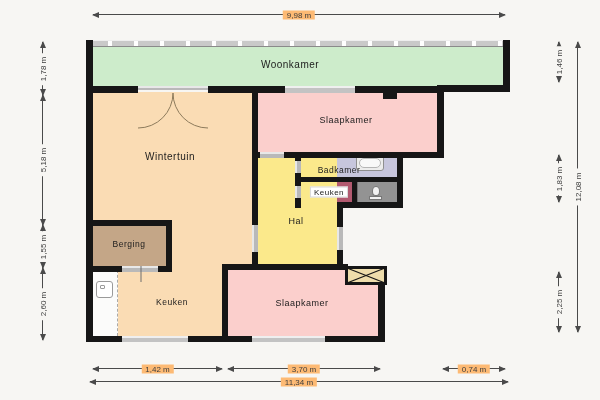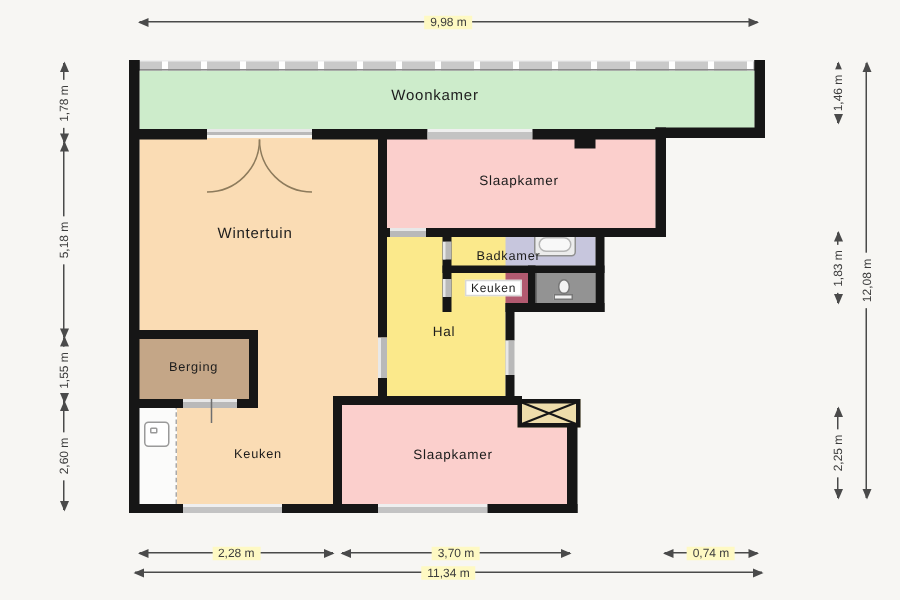--- a/index.html
+++ b/index.html
@@ -20,21 +20,21 @@
   .dimh{position:absolute;border-top:1px solid #4a4a4a;height:0;}
   .dimh:before{content:"";position:absolute;left:-1px;top:-3.5px;border-top:3px solid transparent;
                border-bottom:3px solid transparent;border-right:7px solid #4a4a4a;}
   .dimh:after{content:"";position:absolute;right:-1px;top:-3.5px;border-top:3px solid transparent;
               border-bottom:3px solid transparent;border-left:7px solid #4a4a4a;}
   .dimv{position:absolute;border-left:1px solid #4a4a4a;width:0;}
   .dimv:before{content:"";position:absolute;top:-1px;left:-3.5px;border-left:3px solid transparent;
                border-right:3px solid transparent;border-bottom:7px solid #4a4a4a;}
   .dimv:after{content:"";position:absolute;bottom:-1px;left:-3.5px;border-left:3px solid transparent;
               border-right:3px solid transparent;border-top:7px solid #4a4a4a;}
-  .dlab{position:absolute;left:50%;top:0;transform:translate(-50%,-50%);background:#fef9c3;
+  .dlab{position:absolute;left:50%;top:0;transform:translate(-50%,-50%);background:#fdba74;
         padding:0 4px;font-size:8px;color:#3d3d3d;white-space:nowrap;}
   .dlabv{position:absolute;left:0;top:50%;transform:translate(-50%,-50%) rotate(-90deg);background:#f7f6f3;
          padding:0 4px;font-size:8px;color:#3d3d3d;white-space:nowrap;}
   .fixture{position:absolute;}
   .tub{background:#ececec;border:1px solid #8f8f8f;border-radius:3px;}
   .tub .inner{position:absolute;inset:2px;background:#f8f8f8;border:1px solid #b5b5b5;border-radius:5px;}
   .counter{background:#fbfbfa;border-right:1px dashed #a9a9a9;}
   .sink{position:absolute;background:#fff;border:1px solid #9a9a9a;border-radius:3px;}
   .sink .tap{position:absolute;left:3px;top:3px;width:5px;height:4px;background:#fff;border:1px solid #9a9a9a;border-radius:1px;}
   .wc-tank{position:absolute;background:#f2f2f2;border:1px solid #777;}
@@ -138,21 +138,21 @@
   <div class="rlabel" style="left:296px;top:221px;">Hal</div>
   <div class="rlabel" style="left:129px;top:244px;font-size:8.5px;">Berging</div>
   <div class="rlabel" style="left:172px;top:302px;font-size:8.5px;">Keuken</div>
   <div class="rlabel" style="left:302px;top:303px;">Slaapkamer</div>
 
   <div class="dimh" style="left:93px;top:14px;width:412px;">
     <span class="dlab">9,98 m</span>
   </div>
 
   <div class="dimh" style="left:93px;top:368px;width:129px;">
-    <span class="dlab">2,28 m</span>
+    <span class="dlab">1,42 m</span>
   </div>
   <div class="dimh" style="left:228px;top:368px;width:152px;">
     <span class="dlab">3,70 m</span>
   </div>
   <div class="dimh" style="left:443px;top:368px;width:62px;">
     <span class="dlab">0,74 m</span>
   </div>
 
   <div class="dimh" style="left:90px;top:381px;width:418px;">
     <span class="dlab">11,34 m</span>

